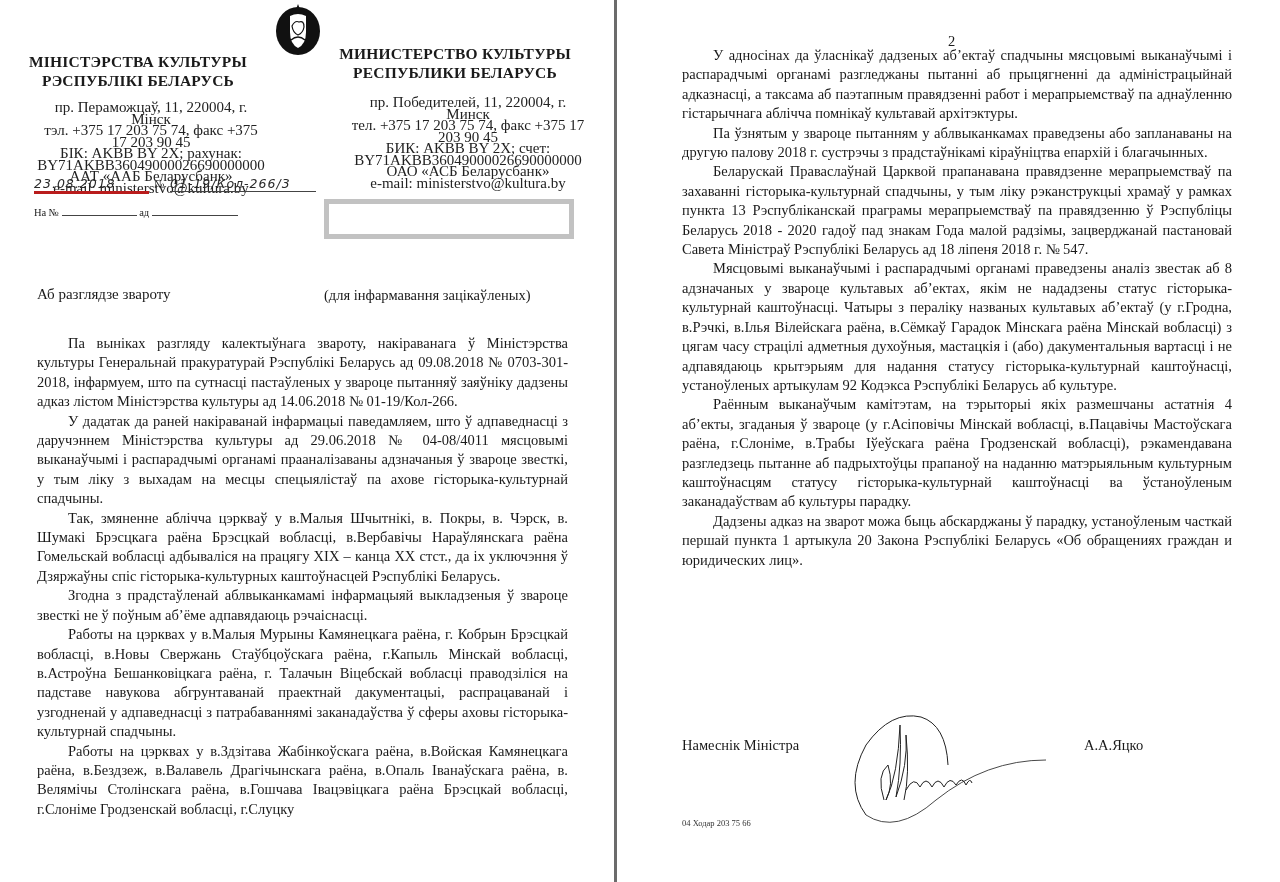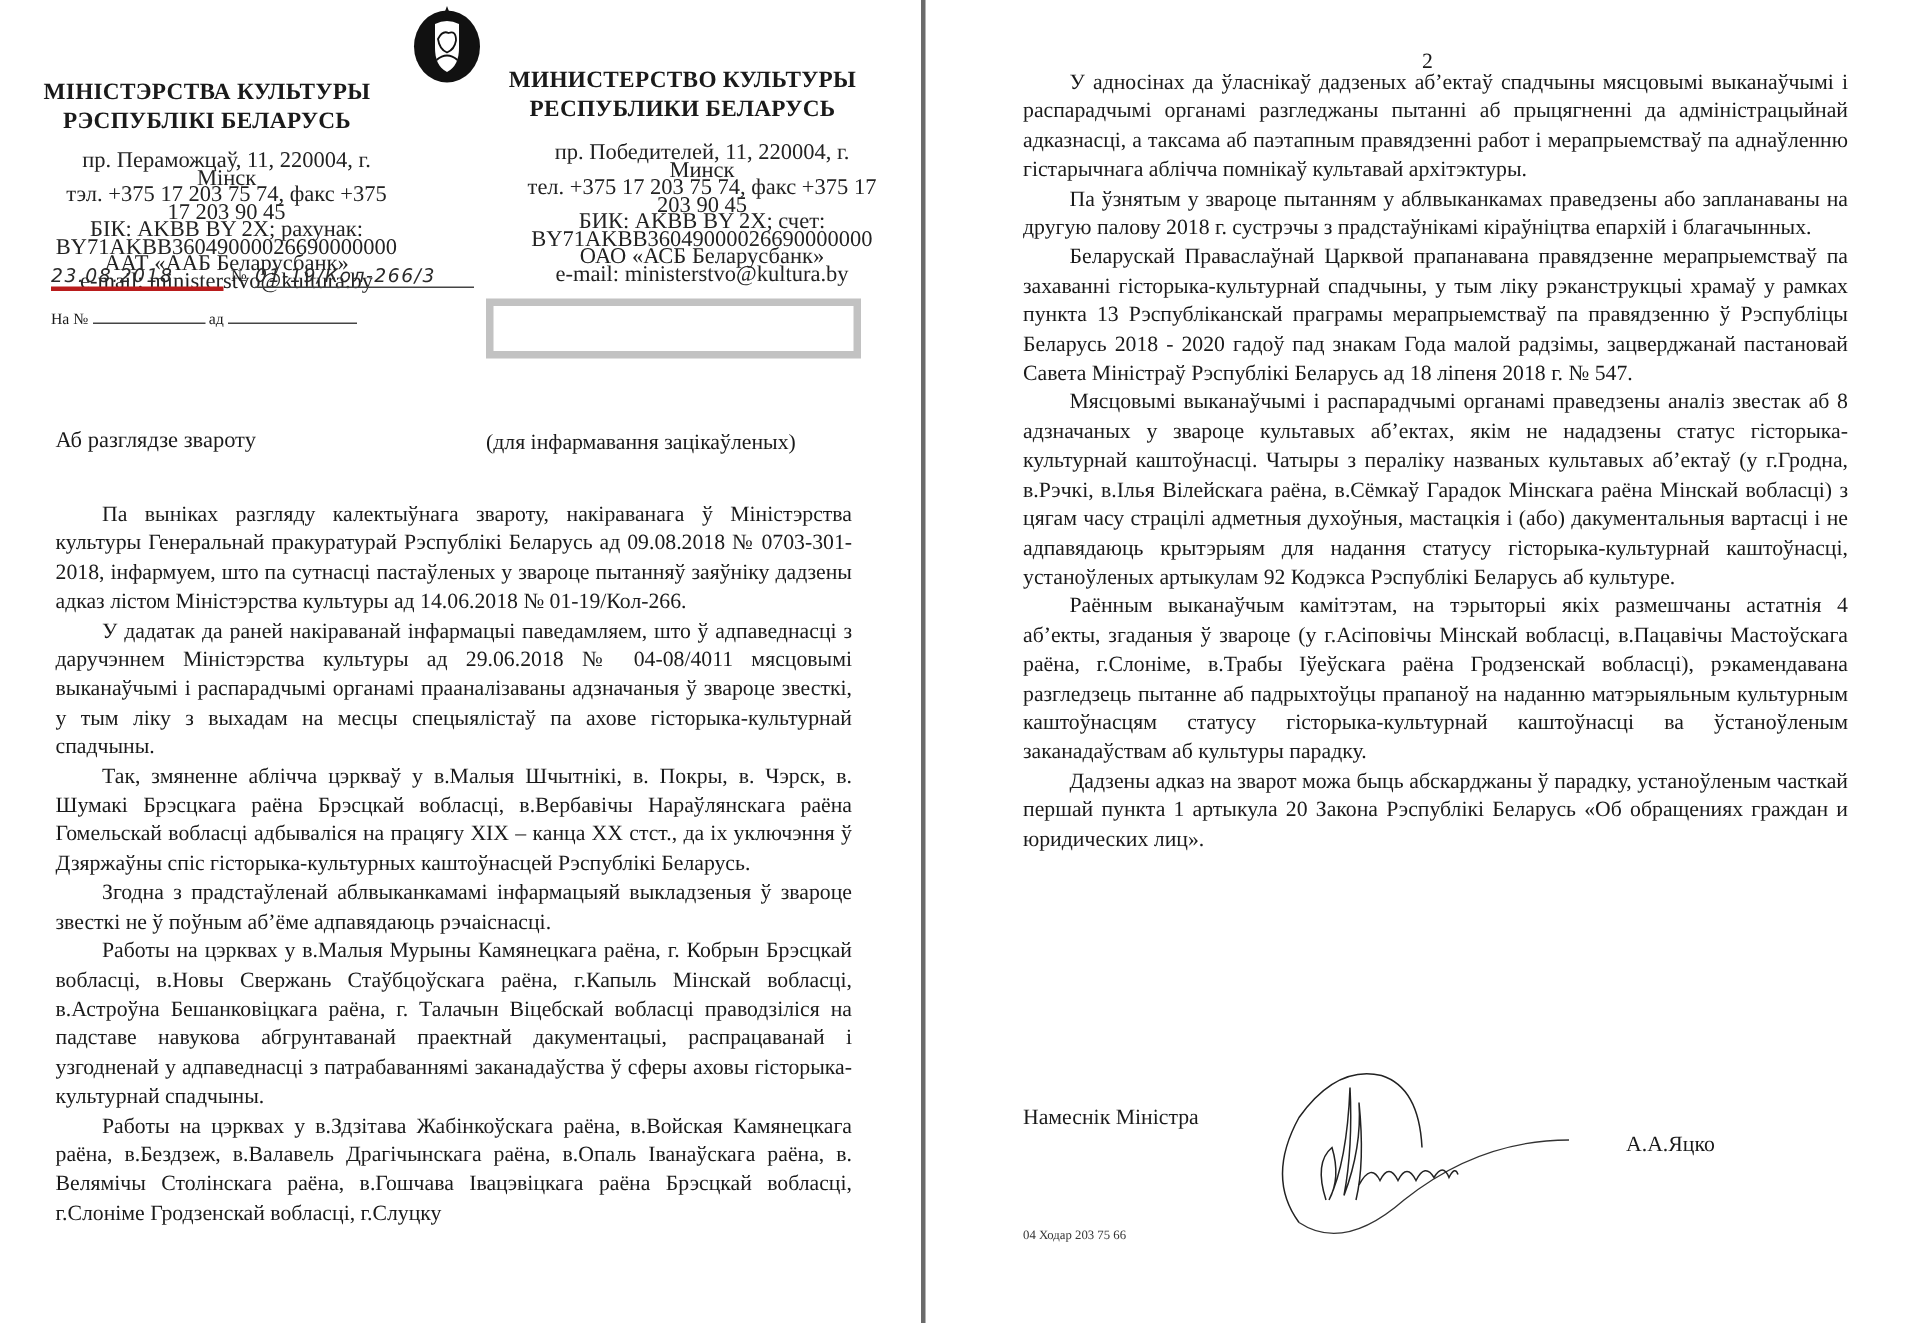--- a/index.html
+++ b/index.html
@@ -38,21 +38,21 @@
     
     .body { position: absolute; font-size: 14.5px; line-height: 19.4px; text-align: justify; }
     .body.left { left: 37px; top: 334px; width: 531px; }
     .body.right { left: 64px; top: 46px; width: 550px; }
     .body p { text-indent: 31px; text-align: justify; }
     .body p.cont { text-indent: 0; }
 
     .page-num { position: absolute; left: 330px; top: 33px; font-size: 14.5px; }
 
     .sig-role { position: absolute; left: 64px; top: 737px; font-size: 14.5px; }
-    .sig-name { position: absolute; left: 466px; top: 755px; font-size: 14.5px; }
+    .sig-name { position: absolute; left: 466px; top: 737px; font-size: 14.5px; }
     .signature { position: absolute; left: 218px; top: 705px; width: 220px; height: 125px; }
     .executor { position: absolute; left: 64px; top: 818px; font-size: 8.5px; color: #333; }
 </style>
 </head>
 <body>
 
 <div class="page page-left">
 
   <svg class="emblem" viewBox="0 0 50 54">
     <ellipse cx="25" cy="29" rx="22" ry="24" fill="#111"></ellipse>

